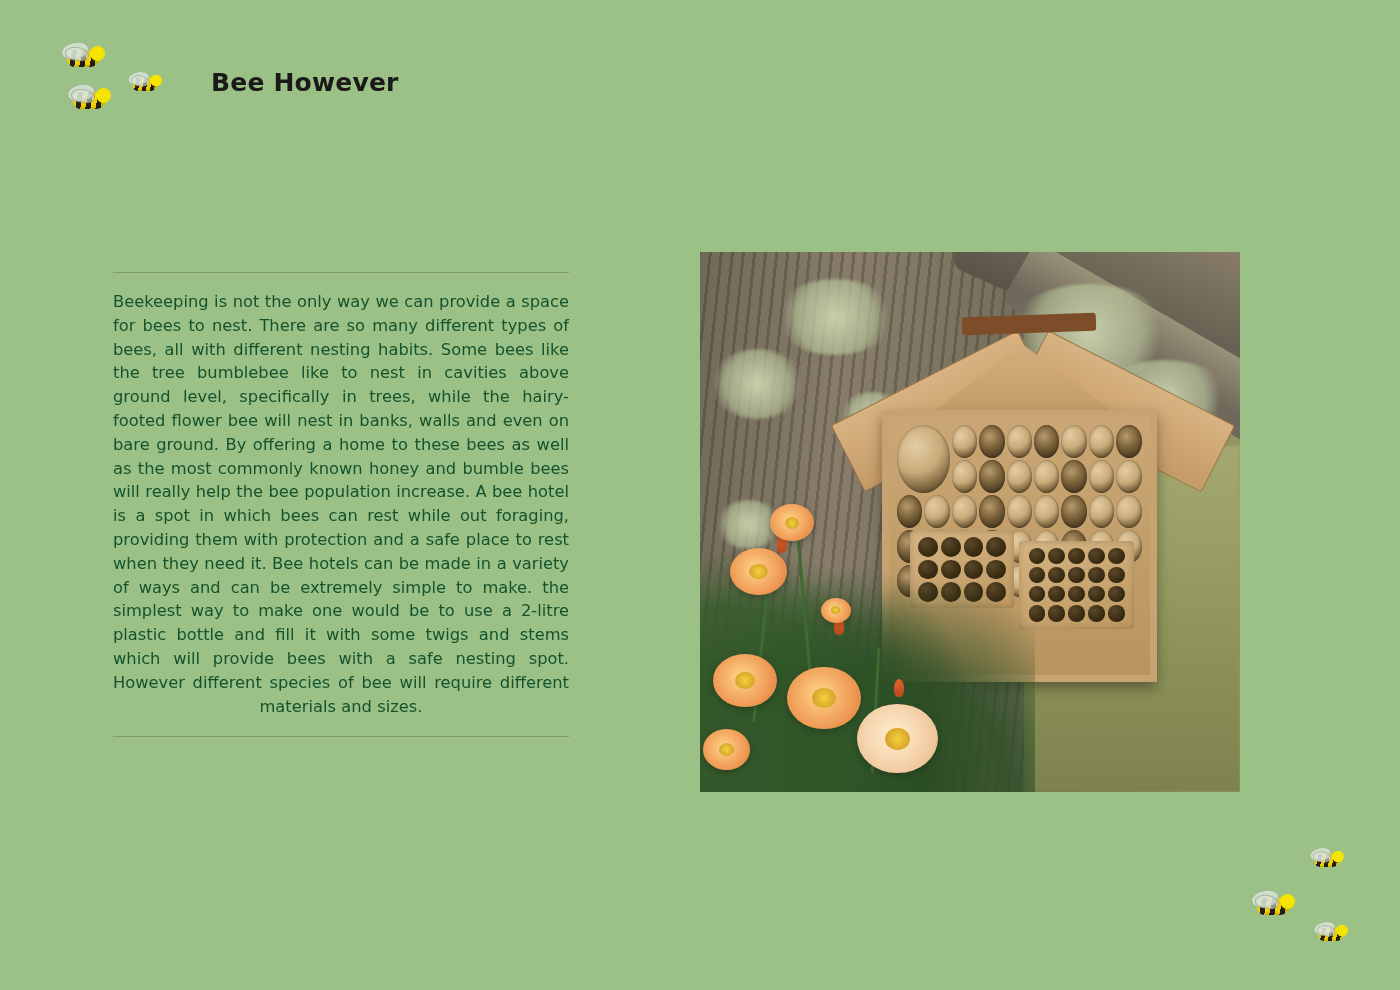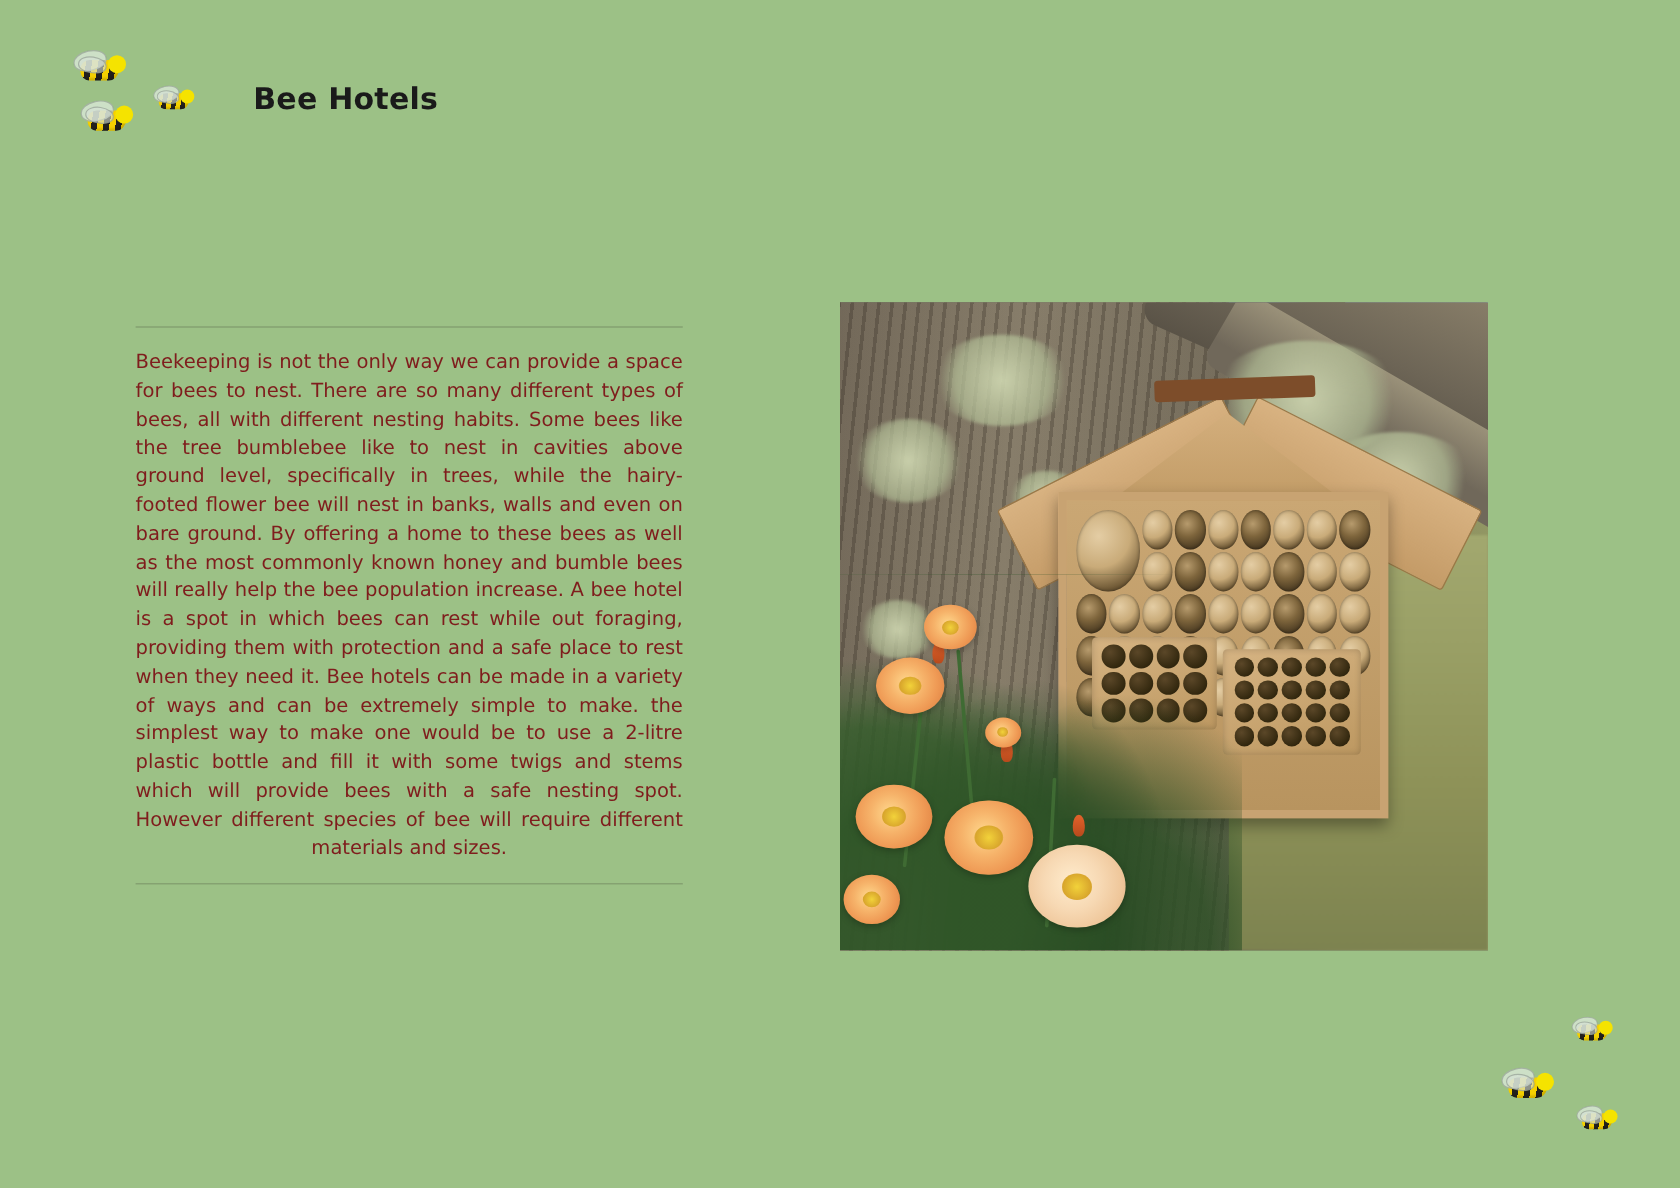--- a/index.html
+++ b/index.html
@@ -101,21 +101,21 @@
     height: 1px;
     background: #7f9b6d;
     width: 100%;
   }
   .rule.top { margin-bottom: 17px; }
   .rule.bottom { margin-top: 18px; }
   .body-text {
     font-family: "DejaVu Sans", sans-serif;
     font-size: 16.3px;
     line-height: 23.8px;
-    color: #7f1d1d;
+    color: #14532d;
     text-align: justify;
     text-align-last: center;
     hyphens: none;
     word-spacing: 0.2px;
   }
 
   
   .photo-frame {
     position: absolute;
     left: 700px;
@@ -361,21 +361,21 @@
     border-radius: 50% 50% 40% 40%;
     background: linear-gradient(180deg, #e2622b, #b84a1c);
   }
   .b1 { left: 23%; top: 18%; }
   .b2 { left: 40%; top: 44%; }
   .b3 { left: 58%; top: 64%; }
 </style>
 </head>
 <body>
 
-<div class="page-title">Bee Hotels</div>
+<div class="page-title">Bee However</div>
 
 <div class="bee-cluster top-left">
   <div class="bee bee-a">
     <div class="body"></div>
       <div class="head"></div>
       <div class="wing"></div>
       <div class="wing w2"></div>
   </div>
   <div class="bee bee-b">
     <div class="body"></div>

